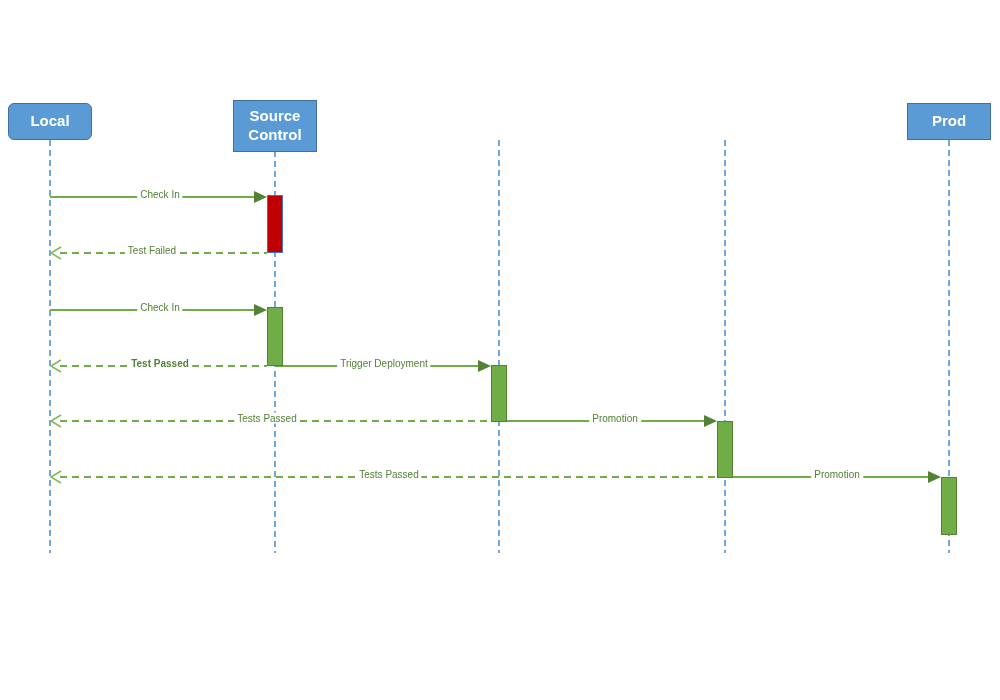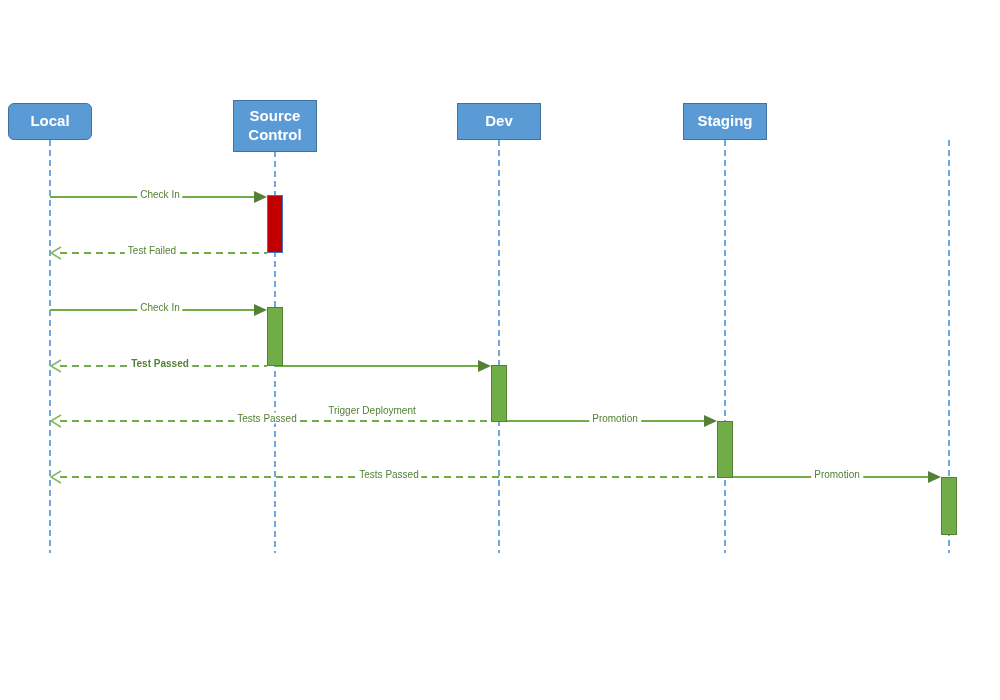--- a/index.html
+++ b/index.html
@@ -38,22 +38,21 @@
     white-space:nowrap;
   }
 </style>
 </head>
 <body>
 
 <div id="canvas">
 
   <div class="actor-box" style="left:8px;   top:103px; height:37px;border-radius:6px;">Local</div>
   <div class="actor-box" style="left:233px; top:100px; height:52px; padding:0 18px;">Source Control</div>
-  <div class="actor-box" style="left:457px; top:103px; height:37px;">Dev</div>
-  <div class="actor-box" style="left:683px; top:103px; height:37px;">Staging</div>
+  <div class="actor-box" style="left:907px; top:103px; height:37px;">Prod</div>
 
   <div class="lifeline" style="left:49px;  top:140px; height:413px;"></div>
   <div class="lifeline" style="left:274px; top:141px; height:412px;"></div>
   <div class="lifeline" style="left:498px; top:140px; height:413px;"></div>
   <div class="lifeline" style="left:724px; top:140px; height:413px;"></div>
   <div class="lifeline" style="left:948px; top:140px; height:413px;"></div>
 
 <div class="activation red" style="left: 267px; top: 195px; height: 58px;"></div>
     <div class="activation green" style="left: 267px; top: 307px; height: 59px;"></div>
     <div class="activation green" style="left: 491px; top: 365px; height: 57px;"></div>
@@ -70,21 +69,21 @@
     <div class="msg-line solid" style="left: 50px; top: 309px; width: 206px;"></div>
     <div class="arrowhead-solid" style="left: 254px; top: 304px;"></div>
     <span class="msg-label" style="left: 160px; top: 307px;">Check In</span>
     <div class="msg-line dashed" style="left: 60px; top: 365px; width: 207px;"></div>
     <div class="arrowhead-open" style="left: 48px; top: 358px;"><svg width="16" height="16" viewBox="0 0 16 16">
         <path d="M13 2 L3 8 L13 14" fill="none" stroke="#84B85C" stroke-width="1.6"></path>
       </svg></div>
     <span class="msg-label" style="left: 160px; top: 363px; font-weight: bold;">Test Passed</span>
     <div class="msg-line solid" style="left: 275px; top: 365px; width: 205px;"></div>
     <div class="arrowhead-solid" style="left: 478px; top: 360px;"></div>
-    <span class="msg-label" style="left: 372px; top: 363px; margin-top: 47px;">Trigger Deployment</span>
+    <span class="msg-label" style="left: 384px; top: 363px;">Trigger Deployment</span>
     <div class="msg-line dashed" style="left: 60px; top: 420px; width: 431px;"></div>
     <div class="arrowhead-open" style="left: 48px; top: 413px;"><svg width="16" height="16" viewBox="0 0 16 16">
         <path d="M13 2 L3 8 L13 14" fill="none" stroke="#84B85C" stroke-width="1.6"></path>
       </svg></div>
     <span class="msg-label" style="left: 267px; top: 418px;">Tests Passed</span>
     <div class="msg-line solid" style="left: 499px; top: 420px; width: 207px;"></div>
     <div class="arrowhead-solid" style="left: 704px; top: 415px;"></div>
     <span class="msg-label" style="left: 615px; top: 418px;">Promotion</span>
     <div class="msg-line dashed" style="left: 60px; top: 476px; width: 657px;"></div>
     <div class="arrowhead-open" style="left: 48px; top: 469px;"><svg width="16" height="16" viewBox="0 0 16 16">

